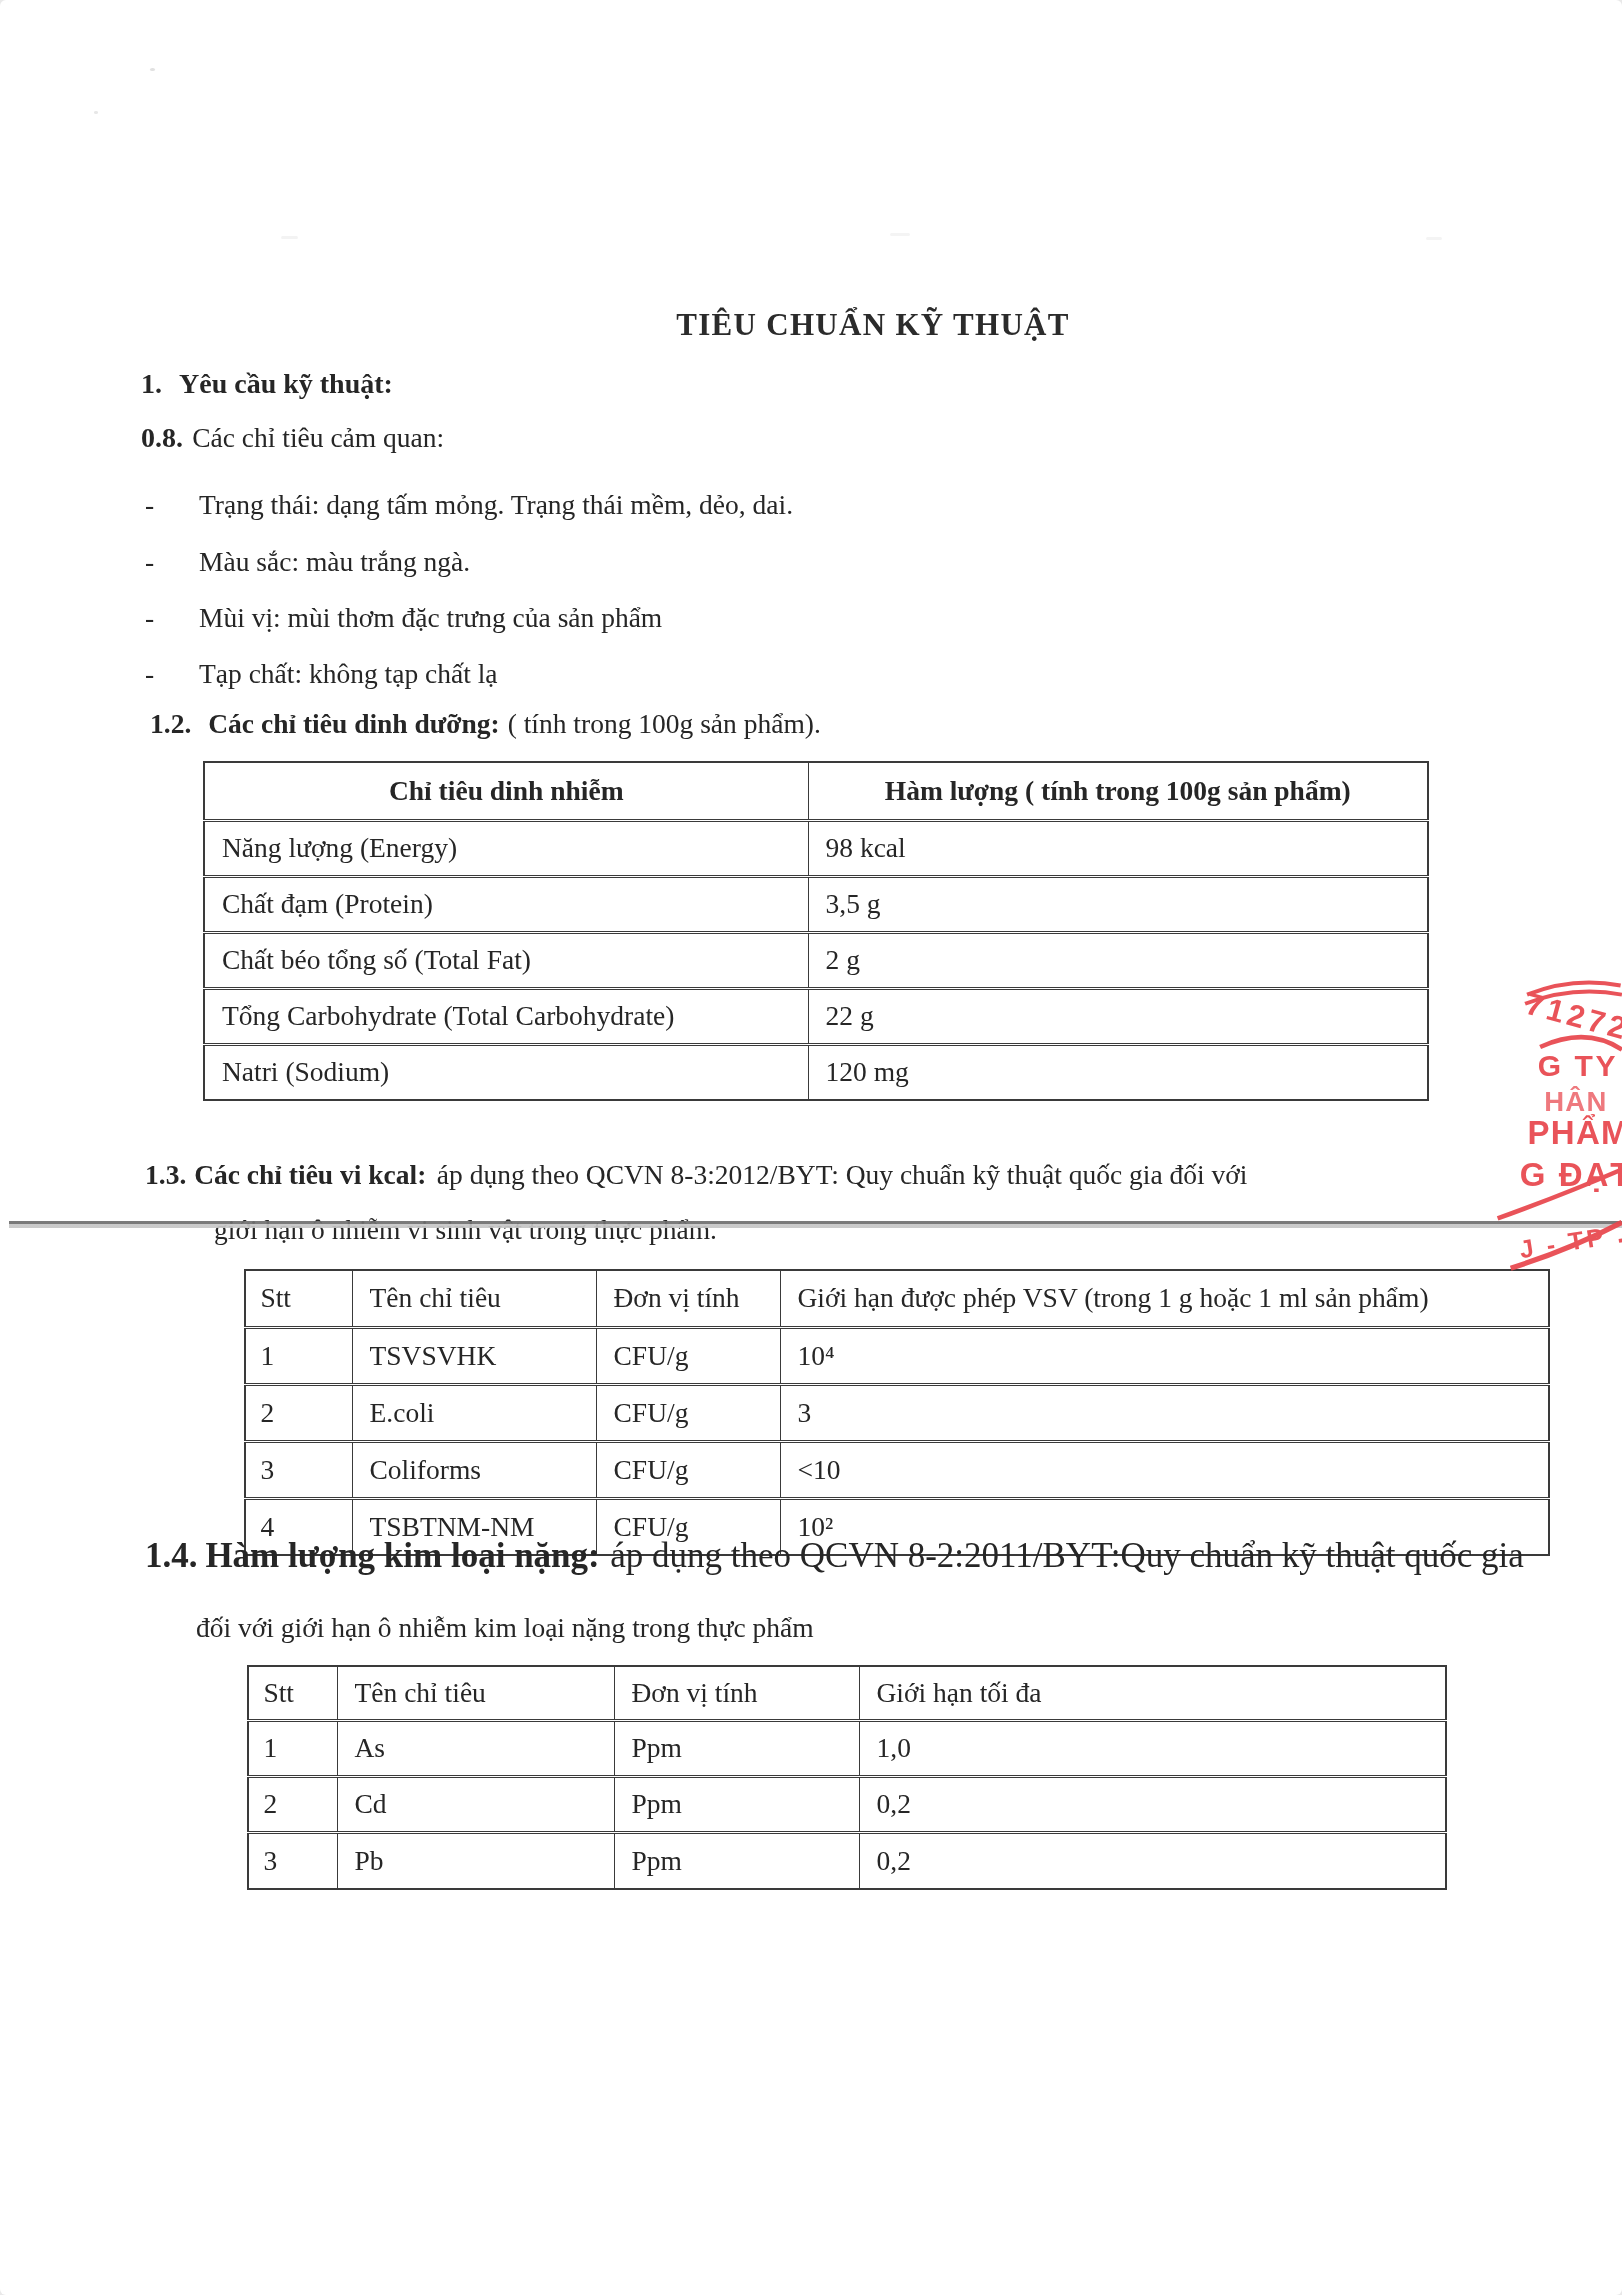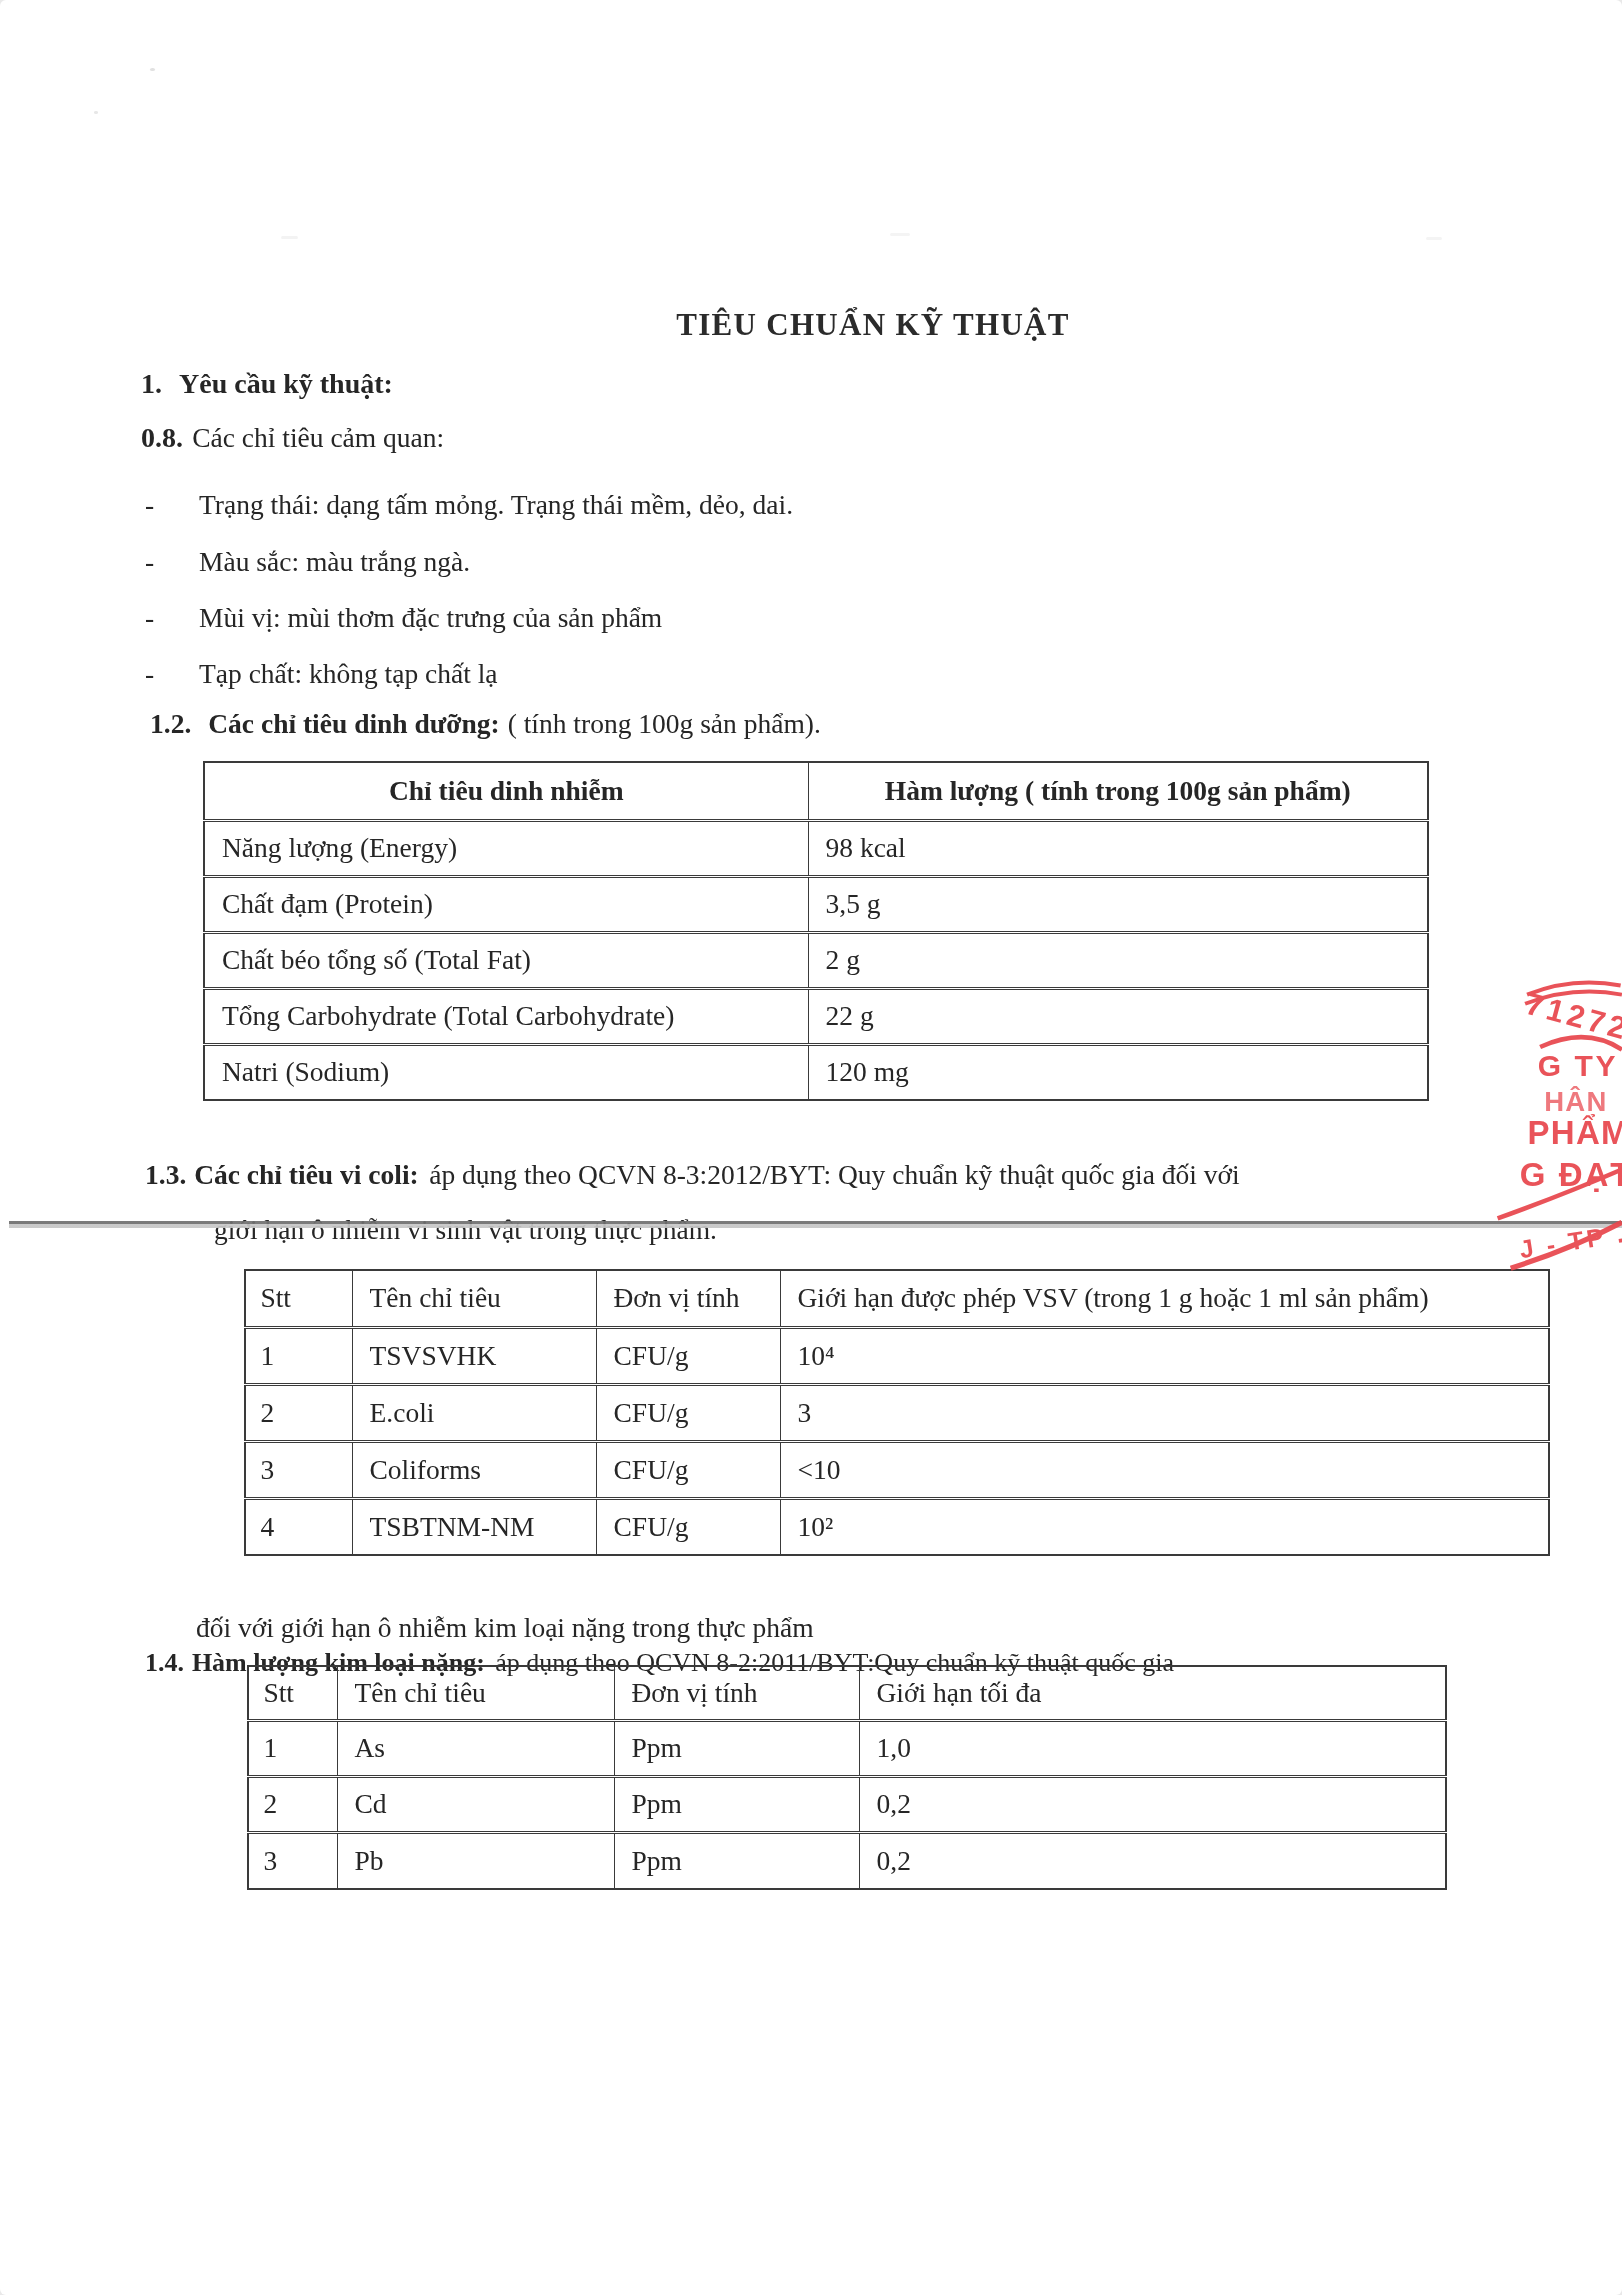--- a/index.html
+++ b/index.html
@@ -131,21 +131,21 @@
       <td>22 g</td>
     </tr>
     <tr style="height:56px;">
       <td>Natri (Sodium)</td>
       <td>120 mg</td>
     </tr>
   </tbody>
     </table>
 
   <div class="abs h-line" style="left:145px;top:1159px;font-size:27.5px;">
-    <span class="num bold" style="margin-right:7.9px;">1.3.</span><span class="bold">Các chỉ tiêu vi coli:</span><span class="runon">áp dụng theo QCVN 8-3:2012/BYT: Quy chuẩn kỹ thuật quốc gia đối với</span>
+    <span class="num bold" style="margin-right:7.9px;">1.3.</span><span class="bold">Các chỉ tiêu vi kcal:</span><span class="runon">áp dụng theo QCVN 8-3:2012/BYT: Quy chuẩn kỹ thuật quốc gia đối với</span>
   </div>
   <div class="abs cont-line" style="left:196px;top:1214px;margin-left:18px;">giới hạn ô nhiễm vi sinh vật trong thực phẩm.</div>
 
   <div class="abs scan-line"></div>
 
   <table class="doc" style="left:244px;top:1269px;width:1303px;">
     <colgroup>
         <col style="width:107px;">
         <col style="width:244px;">
         <col style="width:184px;">
@@ -178,21 +178,21 @@
     </tr>
     <tr style="height:57px;">
       <td class="col-stt">4</td>
       <td>TSBTNM-NM</td>
       <td>CFU/g</td>
       <td>10²</td>
     </tr>
   </tbody>
     </table>
 
-  <div class="abs h-line" style="left:145px;top:1648px;font-size:26px;">
+  <div class="abs h-line" style="left:145px;top:1536px;font-size:35px;">
     <span class="num bold" style="margin-right:7.9px;">1.4.</span><span class="bold">Hàm lượng kim loại nặng:</span><span class="runon">áp dụng theo QCVN 8-2:2011/BYT:Quy chuẩn kỹ thuật quốc gia</span>
   </div>
   <div class="abs cont-line" style="left:196px;top:1612px;">đối với giới hạn ô nhiễm kim loại nặng trong thực phẩm</div>
 
   <table class="doc" style="left:247px;top:1665px;width:1198px;">
     <colgroup>
         <col style="width:89px;">
         <col style="width:277px;">
         <col style="width:245px;">
         <col style="width:587px;">

